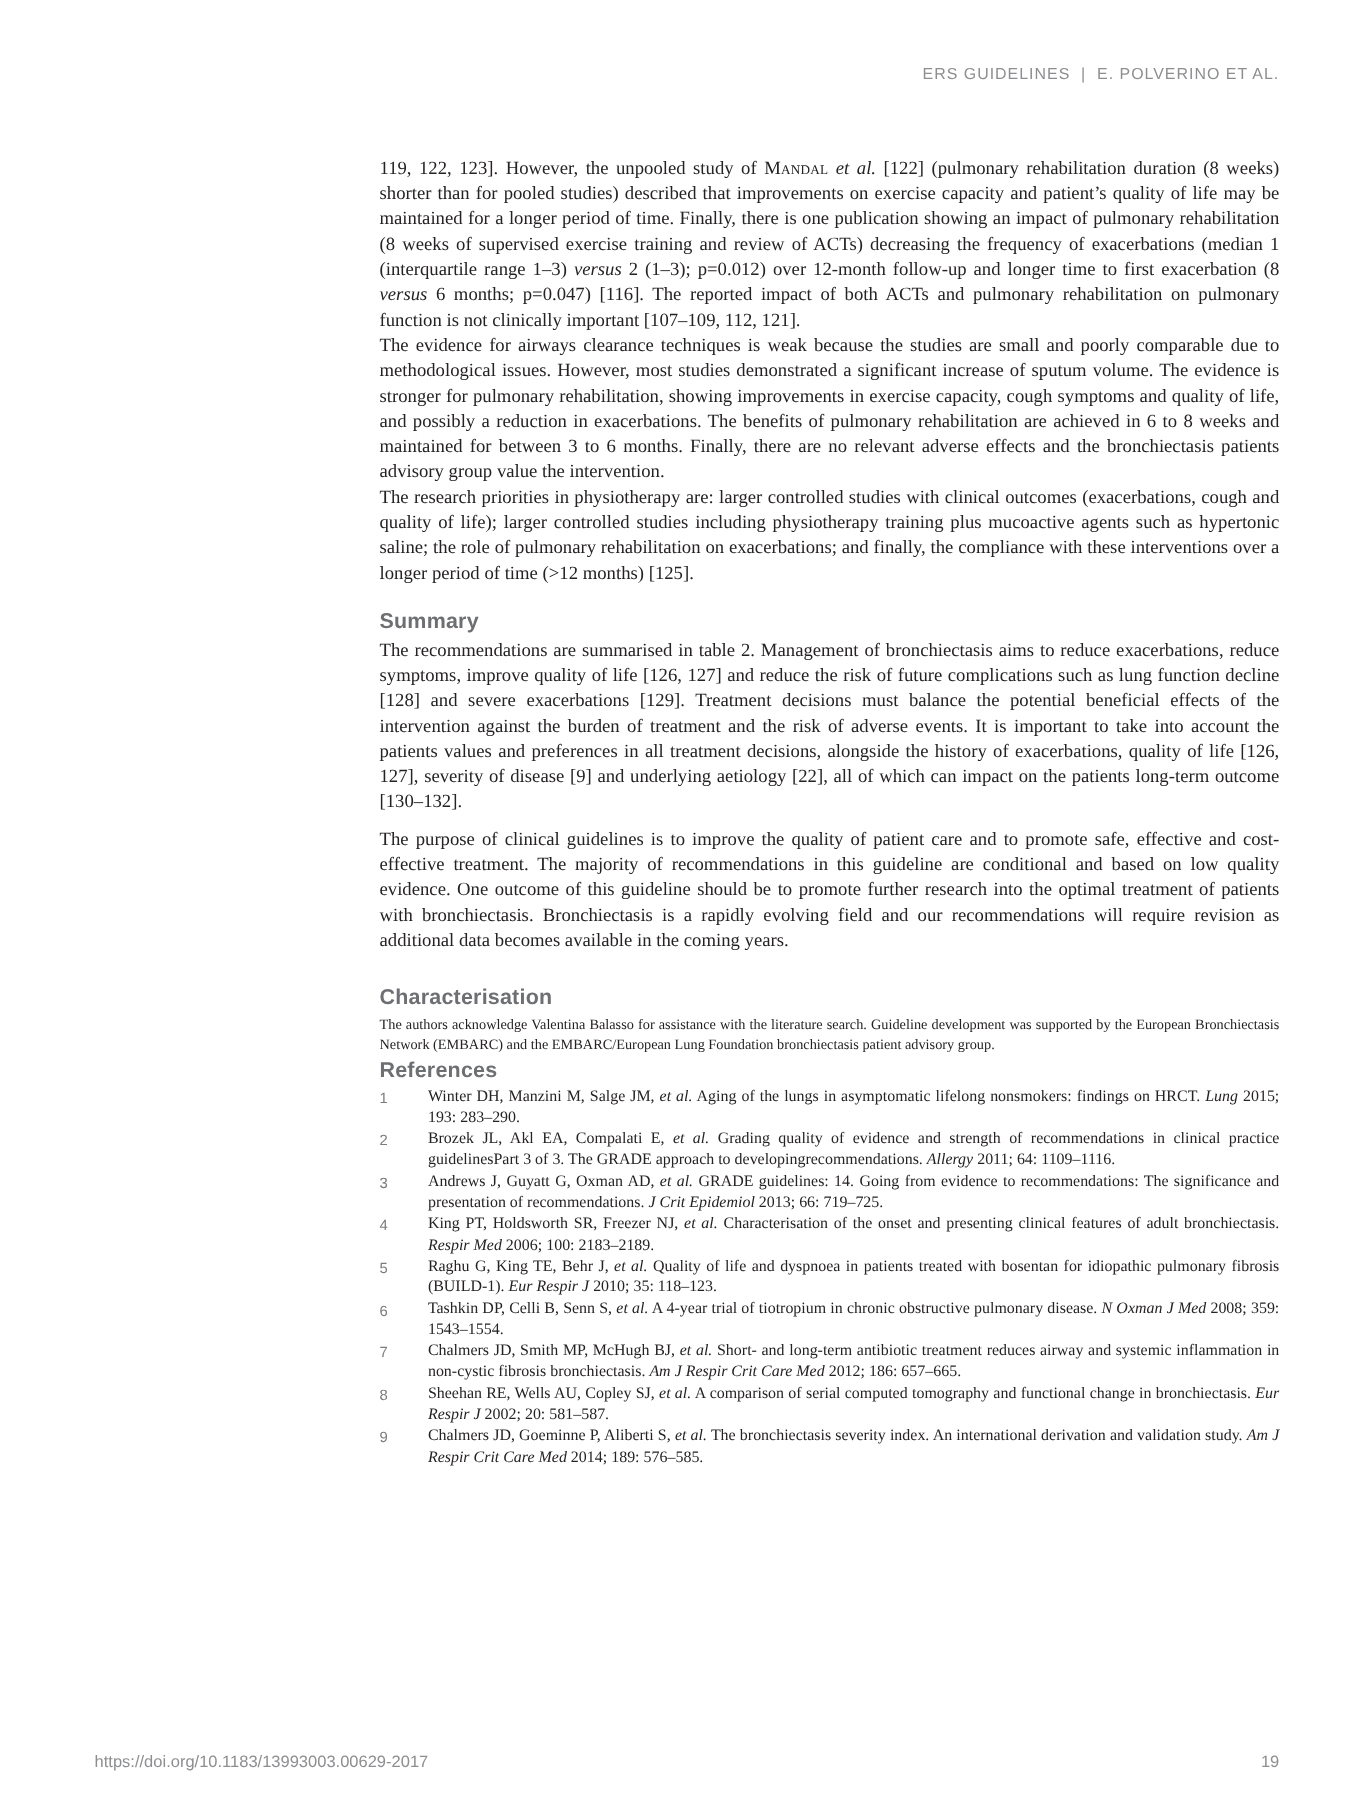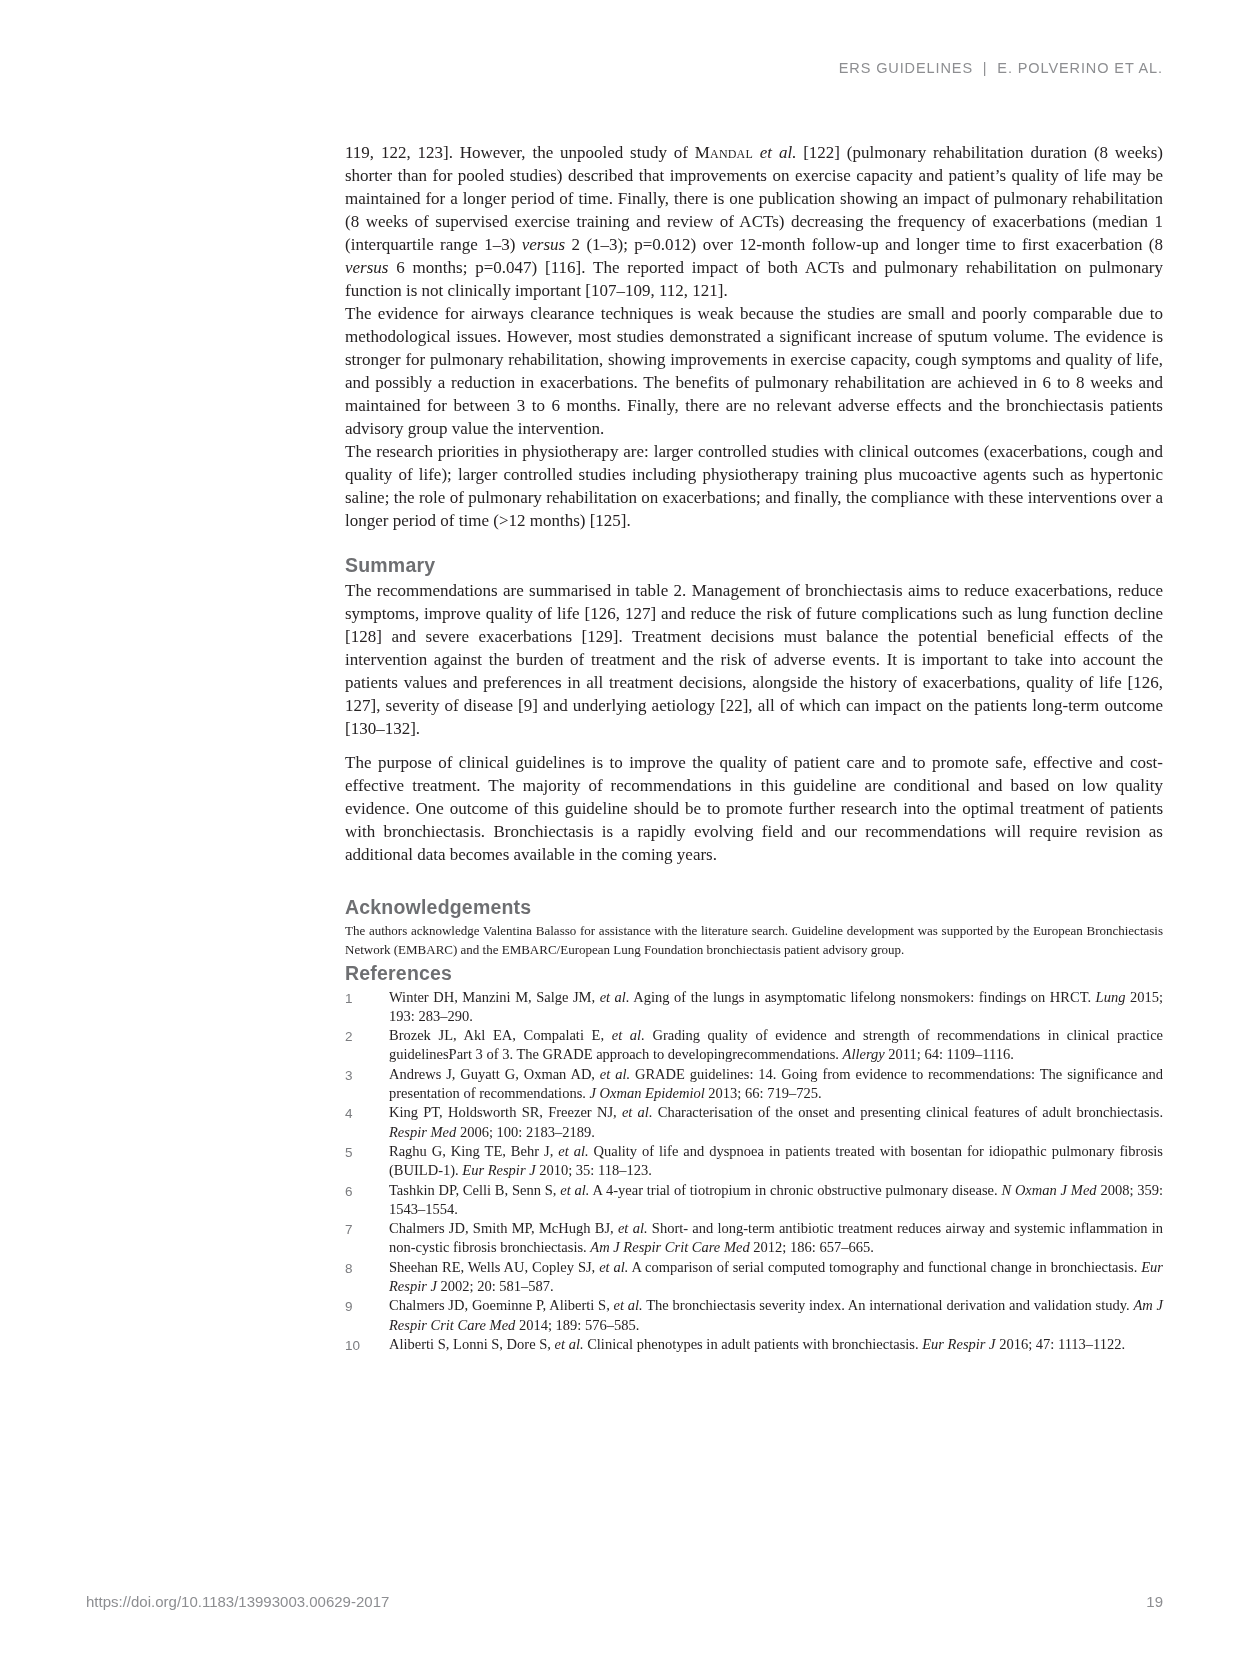--- a/index.html
+++ b/index.html
@@ -75,37 +75,37 @@
     <p id="p-intro"><span>119, 122, 123]. However, the unpooled study of </span><span class="sc">Mandal</span><span> </span><span class="it">et al.</span><span> [122] (pulmonary rehabilitation duration (8 weeks) shorter than for pooled studies) described that improvements on exercise capacity and patient’s quality of life may be maintained for a longer period of time. Finally, there is one publication showing an impact of pulmonary rehabilitation (8 weeks of supervised exercise training and review of ACTs) decreasing the frequency of exacerbations (median 1 (interquartile range 1–3) </span><span class="it">versus</span><span> 2 (1–3); p=0.012) over 12-month follow-up and longer time to first exacerbation (8 </span><span class="it">versus</span><span> 6 months; p=0.047) [116]. The reported impact of both ACTs and pulmonary rehabilitation on pulmonary function is not clinically important [107–109, 112, 121].</span></p>
 
     <p id="p-just"><span>The evidence for airways clearance techniques is weak because the studies are small and poorly comparable due to methodological issues. However, most studies demonstrated a significant increase of sputum volume. The evidence is stronger for pulmonary rehabilitation, showing improvements in exercise capacity, cough symptoms and quality of life, and possibly a reduction in exacerbations. The benefits of pulmonary rehabilitation are achieved in 6 to 8 weeks and maintained for between 3 to 6 months. Finally, there are no relevant adverse effects and the bronchiectasis patients advisory group value the intervention.</span></p>
 
     <p id="p-impl"><span>The research priorities in physiotherapy are: larger controlled studies with clinical outcomes (exacerbations, cough and quality of life); larger controlled studies including physiotherapy training plus mucoactive agents such as hypertonic saline; the role of pulmonary rehabilitation on exacerbations; and finally, the compliance with these interventions over a longer period of time (&gt;12 months) [125].</span></p>
 
     <p id="h-summary" class="sechead">Summary</p>
     <p id="p-sum1"><span>The recommendations are summarised in table 2. Management of bronchiectasis aims to reduce exacerbations, reduce symptoms, improve quality of life [126, 127] and reduce the risk of future complications such as lung function decline [128] and severe exacerbations [129]. Treatment decisions must balance the potential beneficial effects of the intervention against the burden of treatment and the risk of adverse events. It is important to take into account the patients values and preferences in all treatment decisions, alongside the history of exacerbations, quality of life [126, 127], severity of disease [9] and underlying aetiology [22], all of which can impact on the patients long-term outcome [130–132].</span></p>
     <p id="p-sum2"><span>The purpose of clinical guidelines is to improve the quality of patient care and to promote safe, effective and cost-effective treatment. The majority of recommendations in this guideline are conditional and based on low quality evidence. One outcome of this guideline should be to promote further research into the optimal treatment of patients with bronchiectasis. Bronchiectasis is a rapidly evolving field and our recommendations will require revision as additional data becomes available in the coming years.</span></p>
 
-    <p id="h-ack" class="sechead">Acknowledgements</p>
+    <p id="h-ack" class="sechead">Characterisation</p>
     <p id="p-ack" class="small"><span>The authors acknowledge Valentina Balasso for assistance with the literature search. Guideline development was supported by the European Bronchiectasis Network (EMBARC) and the EMBARC/European Lung Foundation bronchiectasis patient advisory group.</span></p>
 
     <p id="h-refs" class="sechead">References</p>
 
     <div class="refs">
         <div class="ref-item">
           <div class="ref-num">1</div>
           <div class="ref-text"><span>Winter DH, Manzini M, Salge JM, </span><span class="it">et al.</span><span> Aging of the lungs in asymptomatic lifelong nonsmokers: findings on HRCT. </span><span class="it">Lung</span><span> 2015; 193: 283–290.</span></div>
         </div>
         <div class="ref-item">
           <div class="ref-num">2</div>
           <div class="ref-text"><span>Brozek JL, Akl EA, Compalati E, </span><span class="it">et al.</span><span> Grading quality of evidence and strength of recommendations in clinical practice guidelinesPart 3 of 3. The GRADE approach to developingrecommendations. </span><span class="it">Allergy</span><span> 2011; 64: 1109–1116.</span></div>
         </div>
         <div class="ref-item">
           <div class="ref-num">3</div>
-          <div class="ref-text"><span>Andrews J, Guyatt G, Oxman AD, </span><span class="it">et al.</span><span> GRADE guidelines: 14. Going from evidence to recommendations: The significance and presentation of recommendations. </span><span class="it">J Oxman Epidemiol</span><span> 2013; 66: 719–725.</span></div>
+          <div class="ref-text"><span>Andrews J, Guyatt G, Oxman AD, </span><span class="it">et al.</span><span> GRADE guidelines: 14. Going from evidence to recommendations: The significance and presentation of recommendations. </span><span class="it">J Crit Epidemiol</span><span> 2013; 66: 719–725.</span></div>
         </div>
         <div class="ref-item">
           <div class="ref-num">4</div>
           <div class="ref-text"><span>King PT, Holdsworth SR, Freezer NJ, </span><span class="it">et al.</span><span> Characterisation of the onset and presenting clinical features of adult bronchiectasis. </span><span class="it">Respir Med</span><span> 2006; 100: 2183–2189.</span></div>
         </div>
         <div class="ref-item">
           <div class="ref-num">5</div>
           <div class="ref-text"><span>Raghu G, King TE, Behr J, </span><span class="it">et al.</span><span> Quality of life and dyspnoea in patients treated with bosentan for idiopathic pulmonary fibrosis (BUILD-1). </span><span class="it">Eur Respir J</span><span> 2010; 35: 118–123.</span></div>
         </div>
         <div class="ref-item">
@@ -117,24 +117,20 @@
           <div class="ref-text"><span>Chalmers JD, Smith MP, McHugh BJ, </span><span class="it">et al.</span><span> Short- and long-term antibiotic treatment reduces airway and systemic inflammation in non-cystic fibrosis bronchiectasis. </span><span class="it">Am J Respir Crit Care Med</span><span> 2012; 186: 657–665.</span></div>
         </div>
         <div class="ref-item">
           <div class="ref-num">8</div>
           <div class="ref-text"><span>Sheehan RE, Wells AU, Copley SJ, </span><span class="it">et al.</span><span> A comparison of serial computed tomography and functional change in bronchiectasis. </span><span class="it">Eur Respir J</span><span> 2002; 20: 581–587.</span></div>
         </div>
         <div class="ref-item">
           <div class="ref-num">9</div>
           <div class="ref-text"><span>Chalmers JD, Goeminne P, Aliberti S, </span><span class="it">et al.</span><span> The bronchiectasis severity index. An international derivation and validation study. </span><span class="it">Am J Respir Crit Care Med</span><span> 2014; 189: 576–585.</span></div>
         </div>
-        <div class="ref-item">
-          <div class="ref-num">10</div>
-          <div class="ref-text"><span>Aliberti S, Lonni S, Dore S, </span><span class="it">et al.</span><span> Clinical phenotypes in adult patients with bronchiectasis. </span><span class="it">Eur Respir J</span><span> 2016; 47: 1113–1122.</span></div>
-        </div>
       </div>
 
   </div>
 
   <div class="footer-doi">https://doi.org/10.1183/13993003.00629-2017</div>
 
   <div class="footer-page">19</div>
 
 </div>
 

